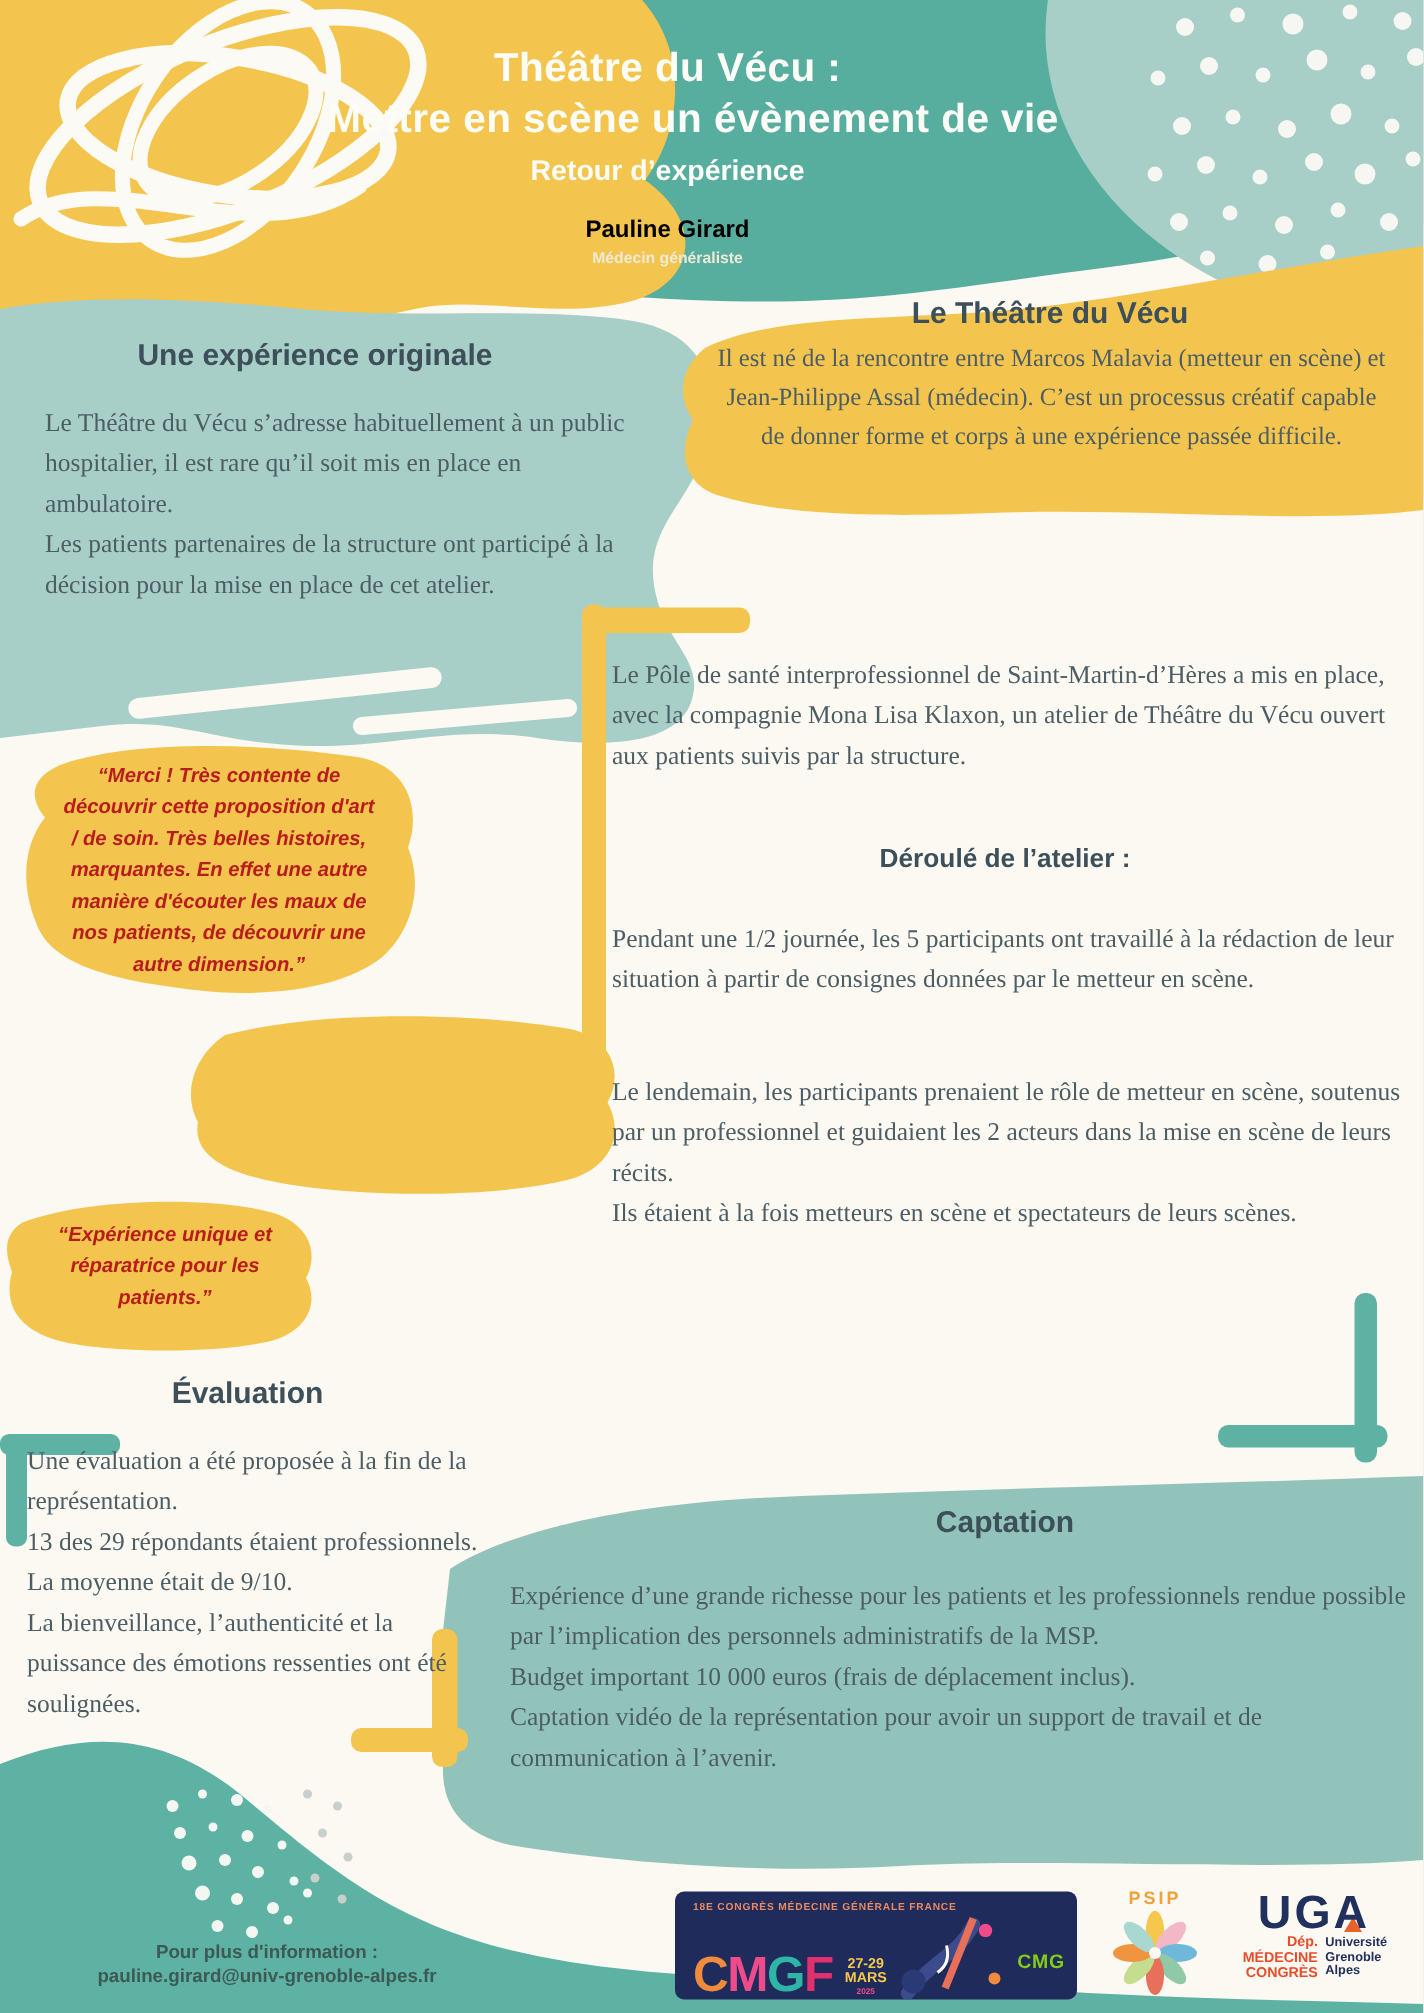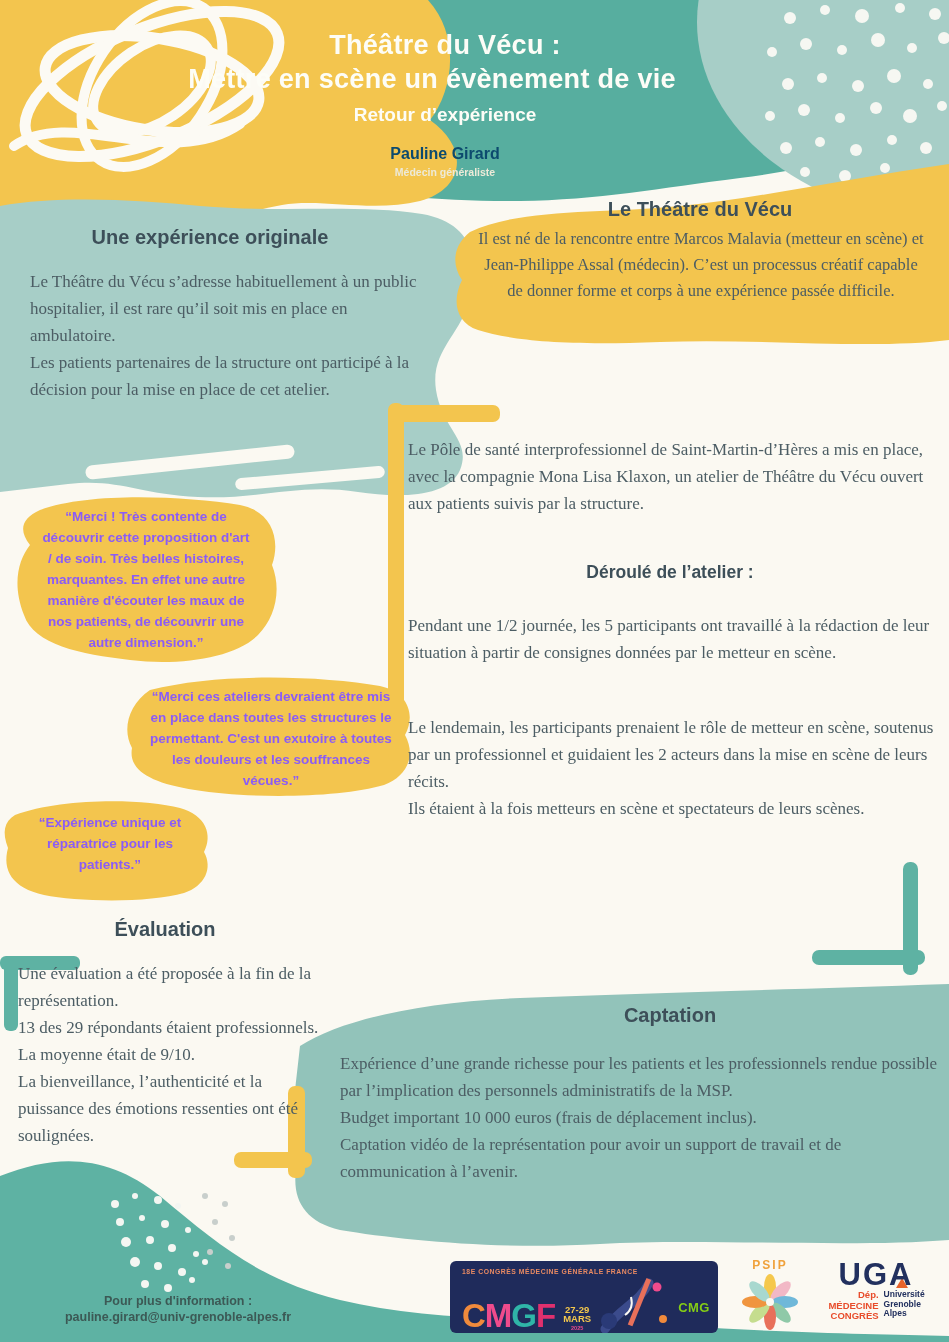--- a/index.html
+++ b/index.html
@@ -8,34 +8,34 @@
     position:relative; width:949px; height:1342px; margin:0 auto;
     background:#FBF9F2; overflow:hidden;
     font-family:"Liberation Sans", sans-serif;
   }
   .bg { position:absolute; inset:0; z-index:0; }
   .txt { position:absolute; z-index:2; }
 
   
   .h-title { left:95px; top:30px; width:700px; text-align:center;
     font-size:27px; font-weight:800; color:#FDFDF7; letter-spacing:.3px; }
-  .h-title2 { left:82px; top:64px; width:700px; text-align:center;
+  .h-title2 { left:112px; top:64px; width:700px; text-align:center;
     font-size:27px; font-weight:800; color:#FDFDF7; letter-spacing:.3px; }
   .h-sub { left:95px; top:104px; width:700px; text-align:center;
     font-size:19px; font-weight:700; color:#FDFDF7; }
   .h-author { left:95px; top:145px; width:700px; text-align:center;
-    font-size:16px; font-weight:700; color:#0c4a6e; }
+    font-size:16px; font-weight:700; color:#000000; }
   .h-role { left:95px; top:166px; width:700px; text-align:center;
     font-size:10.5px; font-weight:700; color:#EDEAD8; }
 
   
   .sec-title { font-size:20px; font-weight:700; color:#3D4F59; text-align:center; }
   .serif { font-family:"Liberation Serif", serif; color:#4C5D64; font-size:17px;
     line-height:27px; white-space:pre-line; }
-  .quote { font-weight:600; color:#8b5cf6; font-size:13.5px;
+  .quote { font-style:italic; font-weight:600; color:#b91c1c; font-size:13.5px;
     line-height:21px; text-align:center; }
 
   
   .exp-title { left:30px; top:226px; width:360px; }
   .exp-body  { left:30px; top:268px; width:392px; }
   .quote1 { left:40px; top:506px; width:212px; }
   .quote2 { left:142px; top:686px; width:258px; }
   .quote3 { left:24px; top:812px; width:172px; }
   .eval-title { left:40px; top:918px; width:250px; }
   .eval-body  { left:18px; top:960px; width:305px; }
@@ -229,21 +229,20 @@
   <div class="txt h-title2">Mettre en scène un évènement de vie</div>
   <div class="txt h-sub">Retour d’expérience</div>
   <div class="txt h-author">Pauline Girard</div>
   <div class="txt h-role">Médecin généraliste</div>
 
   <div class="txt sec-title exp-title">Une expérience originale</div>
   <div class="txt serif exp-body">Le Théâtre du Vécu s’adresse habituellement à un public hospitalier, il est rare qu’il soit mis en place en ambulatoire.
 Les patients partenaires de la structure ont participé à la décision pour la mise en place de cet atelier.</div>
 
   <div class="txt quote quote1">“Merci ! Très contente de découvrir cette proposition d'art / de soin. Très belles histoires, marquantes. En effet une autre manière d'écouter les maux de nos patients, de découvrir une autre dimension.”</div>
-  <div class="txt quote quote2">“Merci ces ateliers devraient être mis en place dans toutes les structures le permettant. C'est un exutoire à toutes les douleurs et les souffrances vécues.”</div>
   <div class="txt quote quote3">“Expérience unique et réparatrice pour les patients.”</div>
 
   <div class="txt sec-title eval-title">Évaluation</div>
   <div class="txt serif eval-body">Une évaluation a été proposée à la fin de la représentation.
 13 des 29 répondants étaient professionnels.
 La moyenne était de 9/10.
 La bienveillance, l’authenticité et la puissance des émotions ressenties ont été soulignées.</div>
 
   <div class="txt sec-title tdv-title">Le Théâtre du Vécu</div>
   <div class="txt serif tdv-body">Il est né de la rencontre entre Marcos Malavia (metteur en scène) et Jean-Philippe Assal (médecin). C’est un processus créatif capable de donner forme et corps à une expérience passée difficile.</div>

